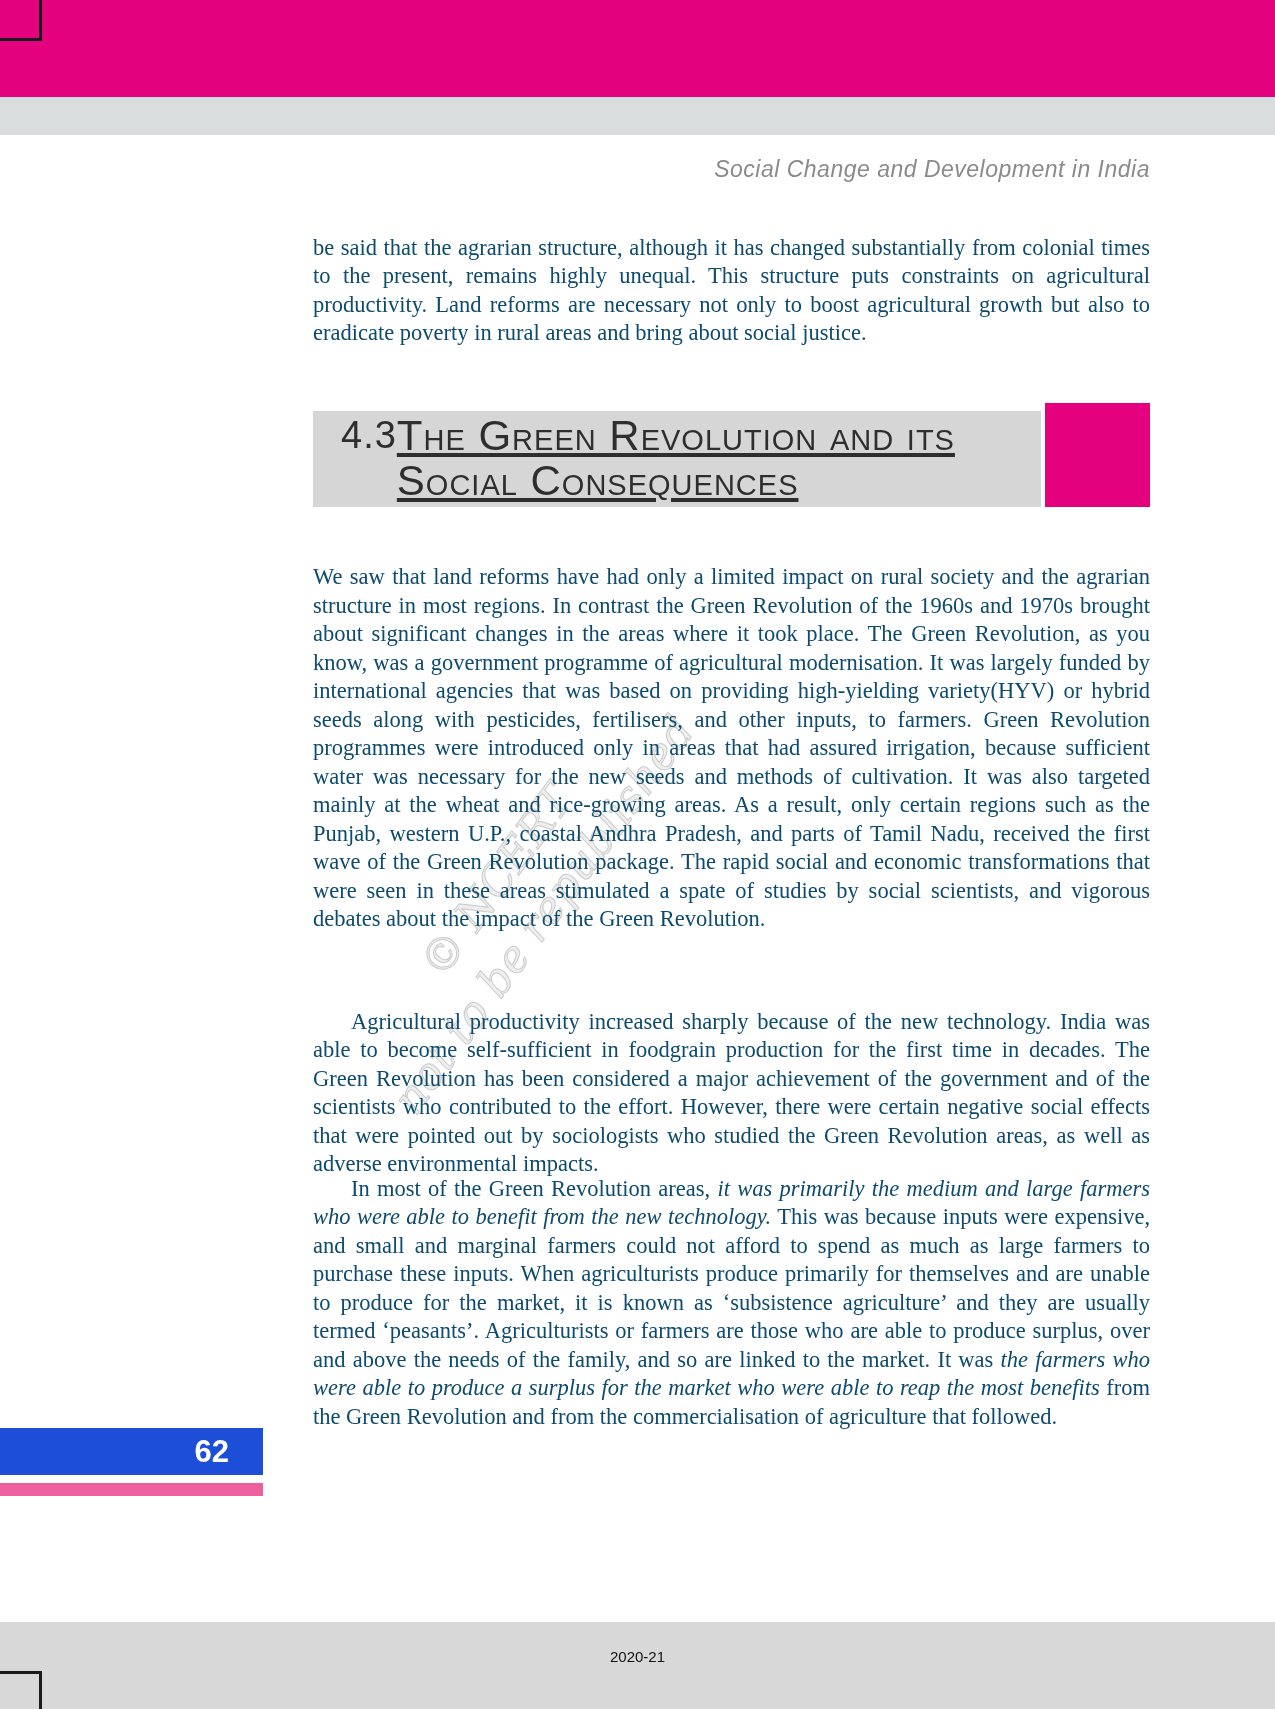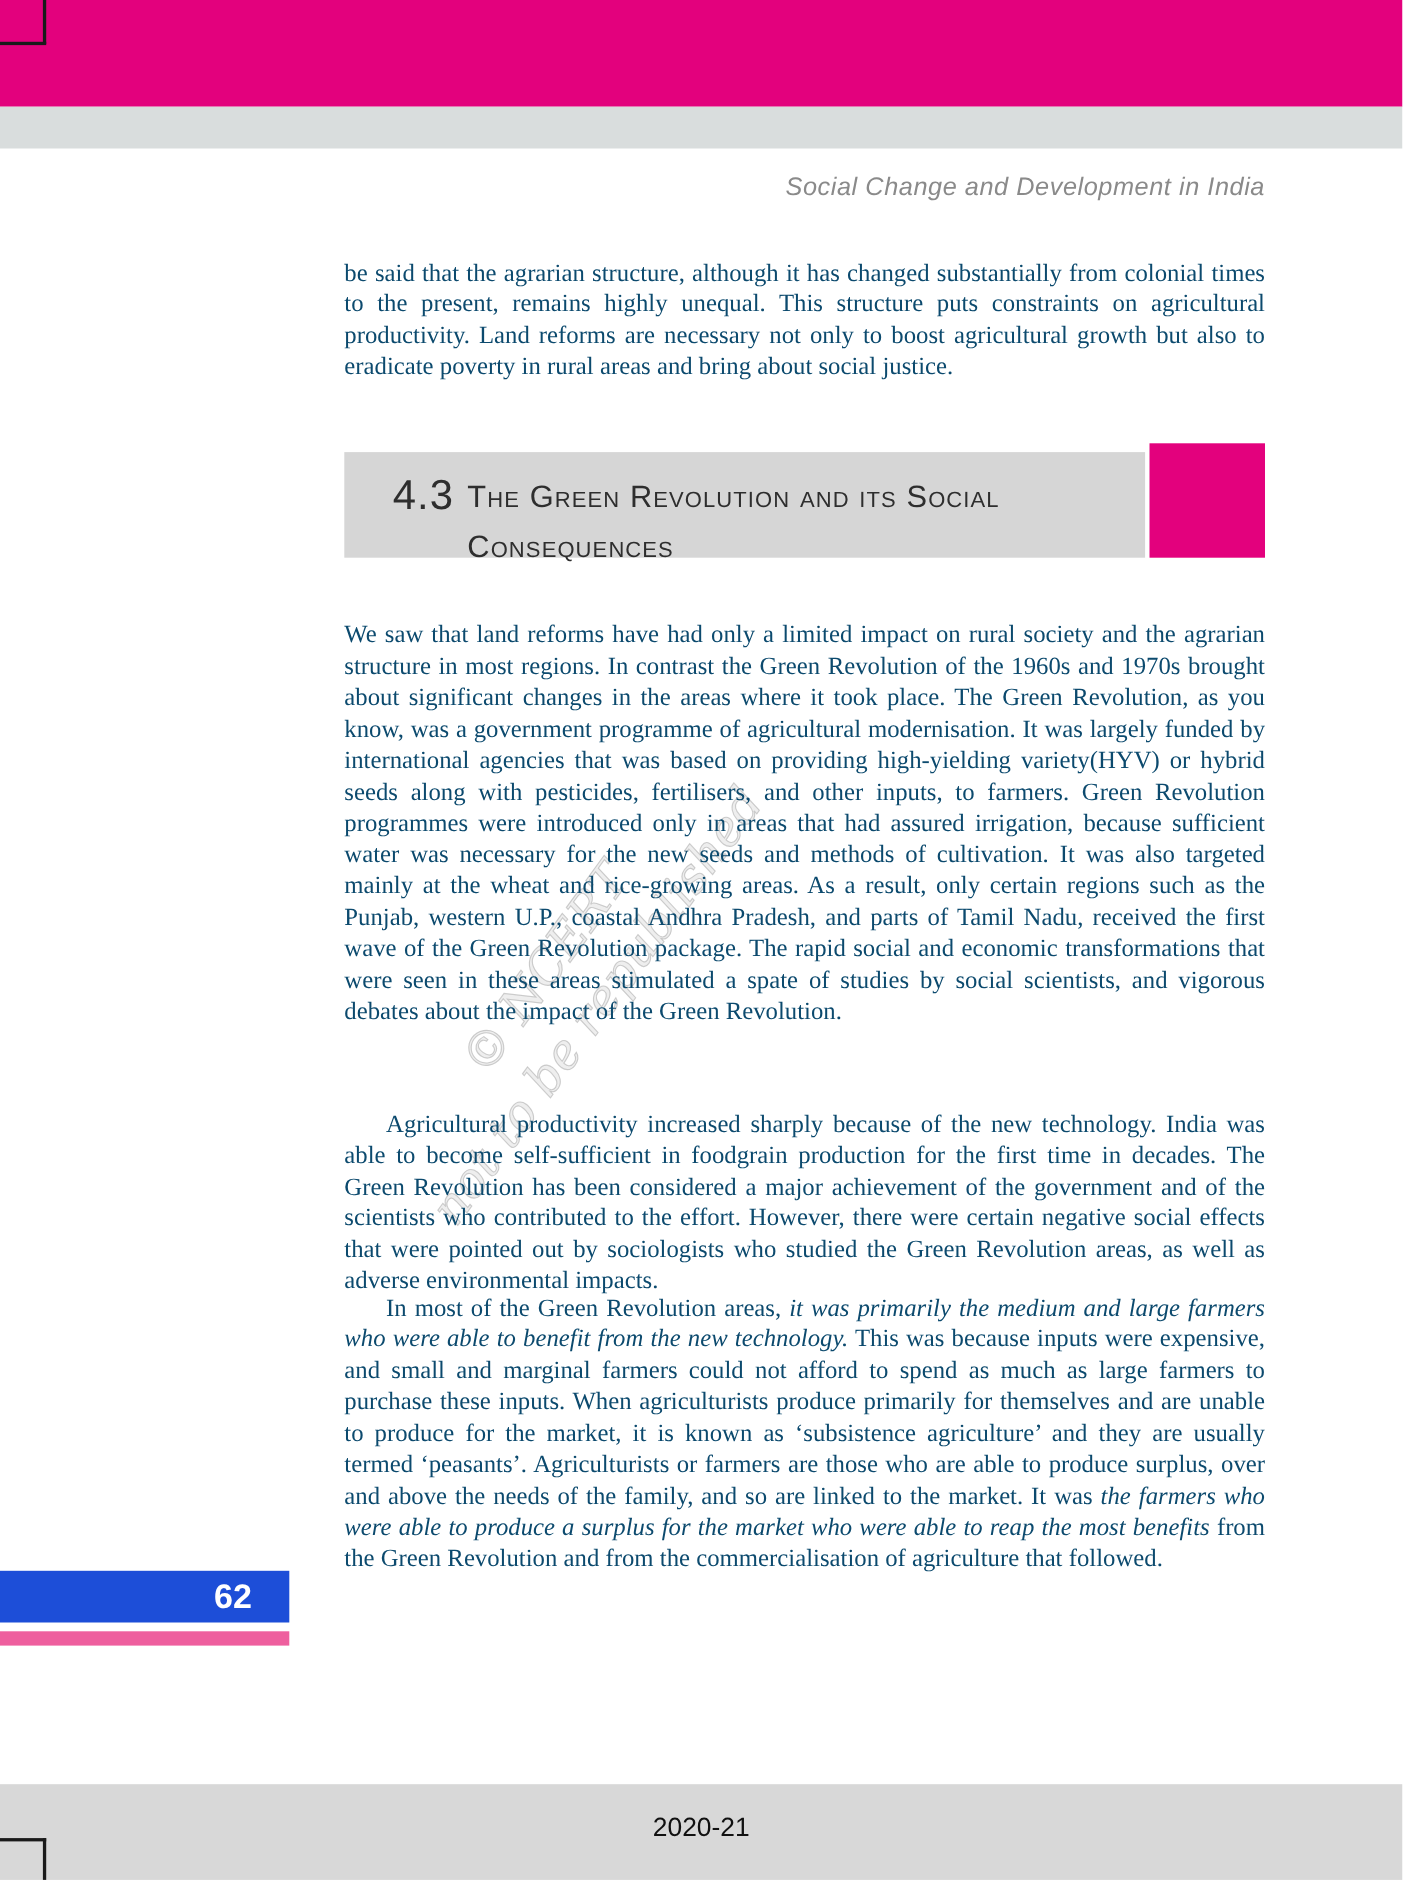--- a/index.html
+++ b/index.html
@@ -37,34 +37,34 @@
   .p1 { top:211px; }
   .p2 { top:543px;margin-top:20px; }
   .p3 { top:985px; text-indent:38px; }
   .p4 { top:1152px; text-indent:38px; }
   .ital { font-style: italic; }
   
   .section-box {
     position:absolute; left:313px; top:411px; width:728px; height:96px;
     background:#d6d6d6;
     display:flex; align-items:flex-start;
-    padding:16px; box-sizing:border-box;
+    padding:0; box-sizing:border-box;
   }
   .section-inner {
     display:flex; margin-left:28px; margin-top:2px;
     font-family:"Liberation Sans", sans-serif;
     color:#2e2e2e;
   }
   .section-number {
     font-size:38px; line-height:45px; letter-spacing:1px; white-space:pre;
   }
   .section-title {
-    font-size:28px; line-height:45px; letter-spacing:1px;
+    font-size:42px; line-height:45px; letter-spacing:1px;
     font-variant: small-caps;
-    width:600px; margin-left:12px;
+    width:600px; margin-left:0;text-decoration:underline;
   }
   .section-pink-square {
     position:absolute; left:1045px; top:403px; width:105px; height:104px;
     background:#e3017d;
   }
   
   .watermark {
     position:absolute; left:240px; top:840px; width:560px;
     transform: rotate(-54deg);
     text-align:center;
@@ -85,21 +85,21 @@
   .pagenum-text {
     font-family:"Liberation Sans", sans-serif;
     font-weight:bold; font-size:31px; color:#ffffff;
   }
   .pagenum-pinkbar { position:absolute; left:0; top:1483px; width:263px; height:13px; background:#ee5f9e; }
   .footer-band { position:absolute; left:0; top:1622px; width:1275px; height:87px; background:#d8d8d8; }
   .footer-year {
     position:absolute; left:0; top:1648px; width:1275px;
     text-align:center;
     font-family:"Liberation Sans", sans-serif;
-    font-size:24px; color:#111111;
+    font-size:15px; color:#111111;
   }
 </style>
 </head>
 <body>
 
 <div class="page">
 
   <div class="top-magenta"></div>
   <div class="top-grayband"></div>
 

